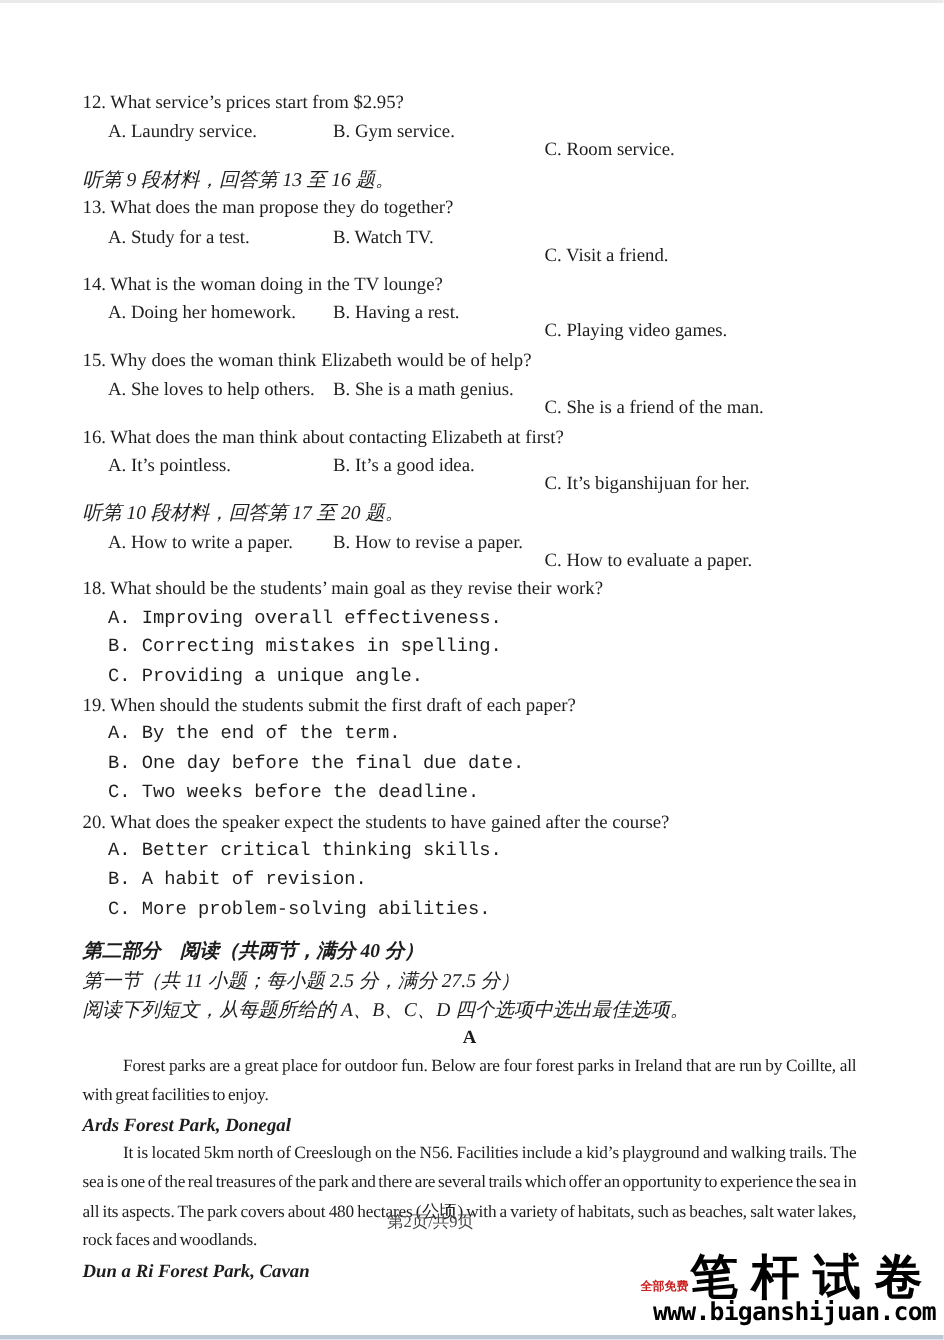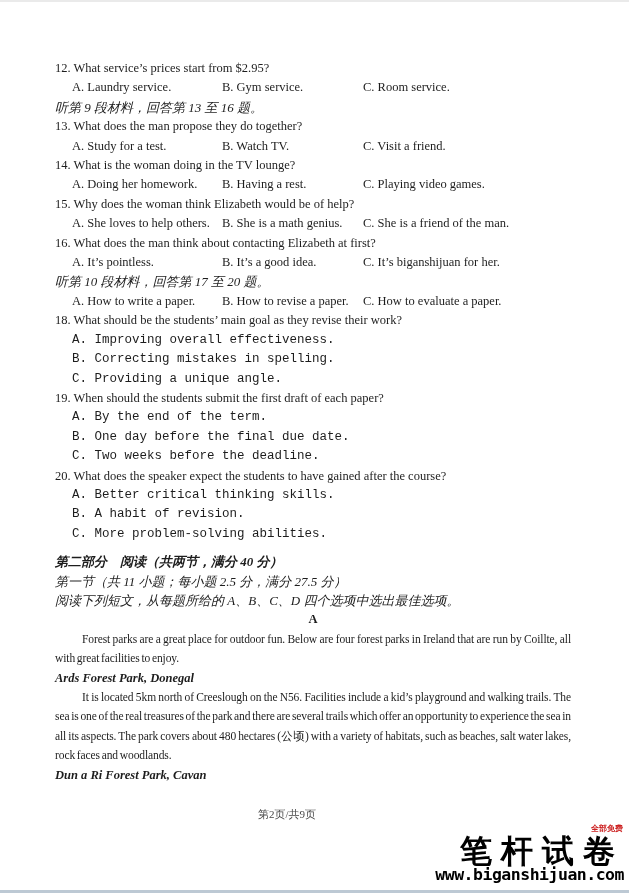--- a/index.html
+++ b/index.html
@@ -26,42 +26,42 @@
   .line { line-height:19.4px; min-height:19.4px; white-space:nowrap; }
   .cn-note, .cn-line, .cn-heading { font-size:13px;font-style:italic; }
   .cn-heading { font-weight:bold; }
   .en-heading { font-weight:bold;font-style:italic; }
   .passage-label { font-weight:bold; text-align:center; white-space:normal; }
   .option-line { padding-left:17px;font-family:Liberation Mono, monospace; }
   .options-row { display:flex; line-height:19.4px; min-height:19.4px; padding-left:17px; }
   .options-row .opt { white-space:nowrap; }
   .options-row .opt0 { width:150px; }
   .options-row .opt1 { width:141px; }
-  .options-row .opt2 { flex:1; }
+  .options-row .opt2 { flex:1;margin-top:12px; }
   .para {
     line-height:19.4px;
     text-align:justify;
     text-indent:27px;
     font-size:11.5px;
     word-spacing:-1px;
     letter-spacing:-0.1px;
   }
   .spacer { height:8px; }
   .footer-page {
     position:absolute; top:807px; left:0; width:552px;
     text-align:center;
     font-size:11px; color:#484848;
     font-family:"Liberation Serif","DejaVu Serif",serif;
     margin-left:11px;
   }
   .watermark {
     position:absolute; right:5px; bottom:9px;
     text-align:right; color:#000;
   }
-  .brand-row { display:flex; align-items:flex-end; justify-content:flex-end;flex-direction:column; }
+  .brand-row { display:flex; align-items:flex-end; justify-content:flex-end; }
   .brand-tagline {
     font-family:"Liberation Sans","DejaVu Sans",sans-serif;
     font-weight:bold;
     font-size:8px; line-height:9px;
     color:#cc2020;
     margin:0 1px 4px 0;
     white-space:nowrap;
   }
   .brand-name {
     font-weight:bold;

